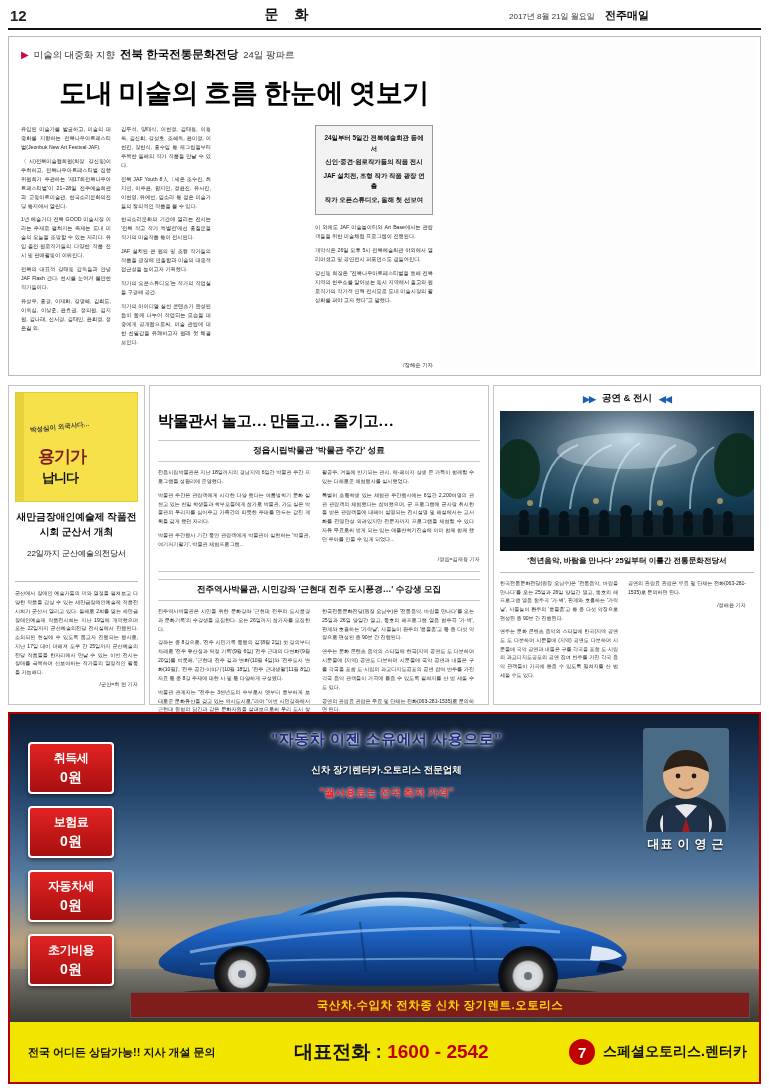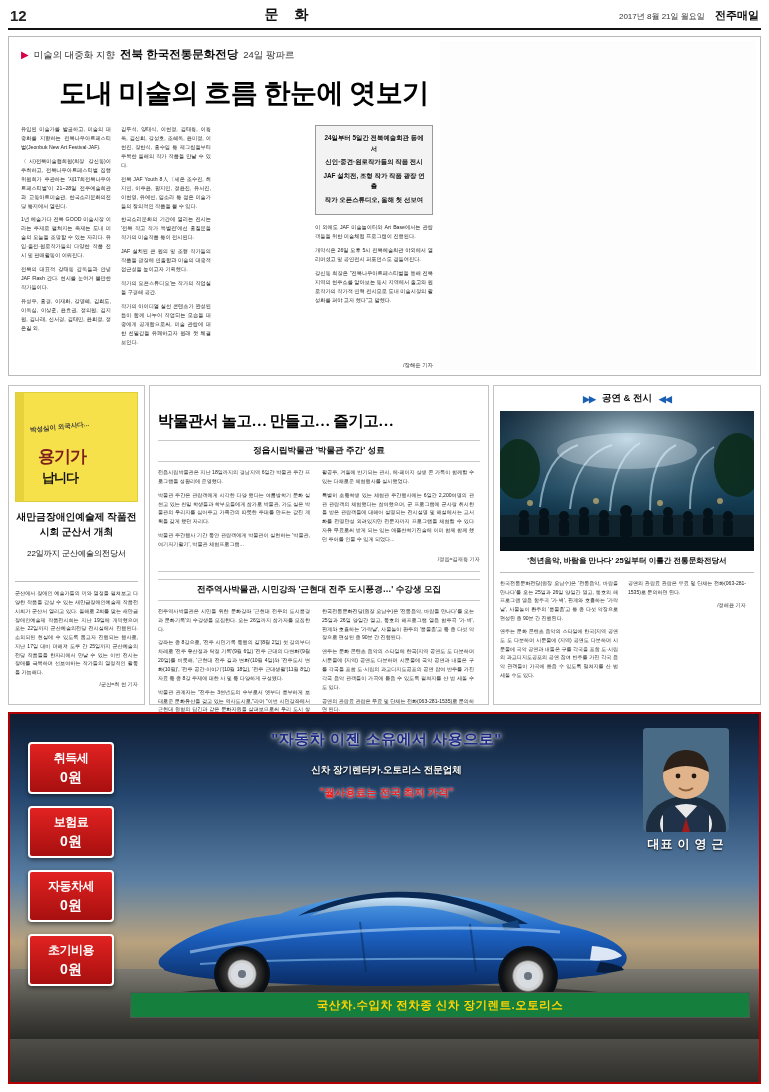--- a/index.html
+++ b/index.html
@@ -16,21 +16,21 @@
 
   
   .masthead {
     position: absolute; top: 0; left: 0; width: 769px; height: 30px;
     display: flex; align-items: center; padding: 0 10px;
   }
   .masthead-page-no { font-size: 15px; font-weight: bold; color: #222; width: 60px; }
   .masthead-section {
     flex: 1; text-align: center; font-size: 14px; font-weight: bold; letter-spacing: 6px;
   }
-  .masthead-right { width: 250px; text-align: right; font-size: 8px; color: #333; }
+  .masthead-right { width: 250px; text-align: left; font-size: 8px; color: #333; }
   .masthead-right .date { margin-right: 8px; }
   .masthead-right .paper { font-size: 11px; font-weight: bold; color: #111; }
   .rule-top { position: absolute; top: 28px; left: 8px; width: 753px; height: 2px; background: #111; }
 
   
   .article-top {
     position: absolute; top: 36px; left: 8px; width: 753px; height: 340px;
     border: 1px solid #b9b9b9;
     background: #fff;
   }
@@ -207,21 +207,21 @@
     position: absolute; top: 122px; right: 18px; width: 110px; text-align: center;
     font-size: 12px; color: #fff; font-weight: bold; letter-spacing: 1px;
     text-shadow: 0 1px 2px #000;
     font-family: Liberation Serif, serif;
   }
 
   .car { position: absolute; left: 120px; top: 140px; width: 520px; height: 170px; }
 
   .ad-strip {
     position: absolute; left: 120px; bottom: 64px; width: 620px; height: 26px;
-    background: #15803d; border: 1px solid #555;
+    background: #7f1d1d; border: 1px solid #555;
     display: flex; align-items: center; justify-content: center;
     color: #fff; font-size: 11.5px; font-weight: bold; letter-spacing: 0.5px;
   }
   .ad-strip .y { color: #ffd400; }
 
   .ad-bottom {
     position: absolute; left: 0; bottom: 0; width: 753px; height: 60px;
     background: #f2e600;
     display: flex; align-items: center;
   }
@@ -627,15 +627,29 @@
         <path d="M372 70 l16 -4 l2 8 l-16 2 z" fill="#11447f"></path>
 
         <path d="M60 98 C160 78 300 68 430 78" stroke="#bfe0fb" stroke-opacity=".55" stroke-width="3" fill="none"></path>
       </svg>
     </div>
 
     <div class="ad-strip">
       <span class="y">국산차.수입차 전차종 신차 장기렌트.오토리스</span>
     </div>
 
+    <div class="ad-bottom">
+      <div class="lft">
+        <span>전국 어디든 상담가능!!
+지사 개설 문의</span>
+      </div>
+      <div class="mid2">
+        <span>대표전화 :</span>
+        <span class="num">1600 - 2542</span>
+      </div>
+      <div class="rgt">
+        <span class="logo-mark">7</span>
+        <span class="logo-text">스페셜오토리스.렌터카</span>
+      </div>
+    </div>
   </div>
 
 </div>
 
 </body></html>

